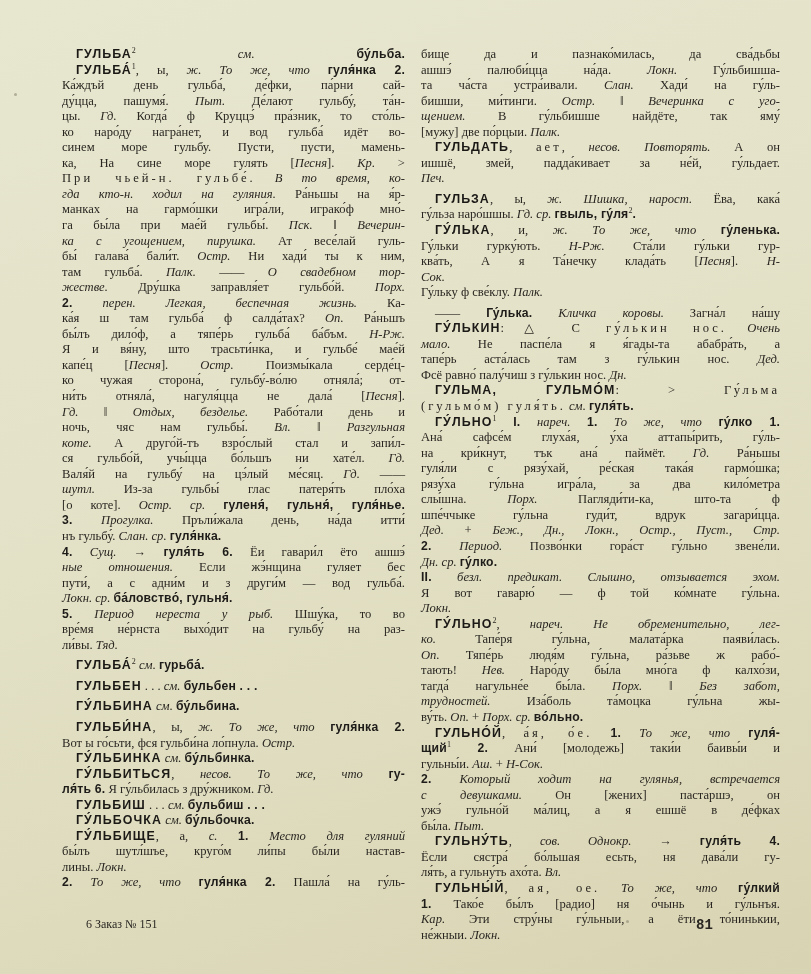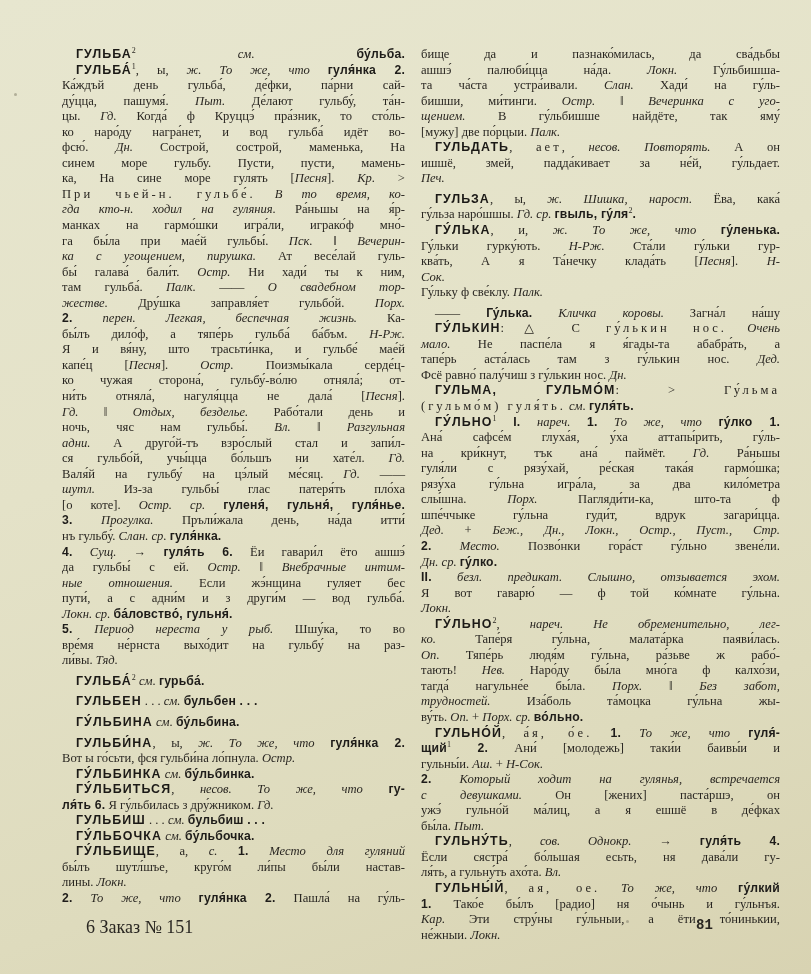--- a/index.html
+++ b/index.html
@@ -16,63 +16,62 @@
   .col.right { left:421px; width:359px; }
   .ln { white-space:nowrap; text-align:justify; text-align-last:justify; height:15.55px; overflow:visible; }
   .ln.last { text-align-last:left; }
   .ln.indent { padding-left:14px; }
   .ln.gap { margin-top:5px; }
   .b { font-family:"Liberation Sans","DejaVu Sans",sans-serif; font-weight:bold; font-size:12.2px; letter-spacing:0.2px; color:#1e1c19; }
   .hw { font-family:"Liberation Sans","DejaVu Sans",sans-serif; font-weight:bold; font-size:12.4px; letter-spacing:1.1px; color:#1b1916; }
   .i { font-style:italic; }
   .sp { letter-spacing:3px; }
   .sup { font-size:8px; vertical-align:super; line-height:0; }
-  .footer-left { position:absolute; left:86px; top:902px; font-size:18px; color:#2a2722; }
+  .footer-left { position:absolute; left:86px; top:902px; font-size:12px; color:#2a2722; }
   .footer-right { position:absolute; left:696px; top:902px; font-size:14px; font-weight:bold; color:#2a2722; font-family:Liberation Mono, monospace; }
   .speck { position:absolute; width:3px; height:3px; border-radius:50%; background:#8e8a74; opacity:0.6; }
 </style>
 </head>
 <body>
 
 <div class="page">
   <div class="col left">
       <div class="ln indent"><span class="hw">ГУЛЬБА</span><span class="sup">2</span><span> </span><span class="i">см.</span><span> </span><span class="b">бу́льба.</span></div>
       <div class="ln indent"><span class="hw">ГУЛЬБА́</span><span class="sup">1</span><span>, ы, </span><span class="i">ж. То же, что</span><span> </span><span class="b">гуля́нка 2.</span></div>
       <div class="ln "><span>Ка́ждъй день гульба́, де́фки, па́рни сай-</span></div>
       <div class="ln "><span>ду́цца, пашумя́. </span><span class="i">Пыт.</span><span> Де́лают гульбу́, та́н-</span></div>
       <div class="ln "><span>цы. </span><span class="i">Гд.</span><span> Когда́ ф Круццэ́ пра́зник, то сто́ль-</span></div>
       <div class="ln "><span>ко наро́ду награ́нет, и вод гульба́ идёт во-</span></div>
-      <div class="ln "><span>фсю́. </span><span class="i">Дн.</span><span> Сострой, сострой, маменька, На</span></div>
       <div class="ln "><span>синем море гульбу. Пусти, пусти, мамень-</span></div>
       <div class="ln "><span>ка, На сине море гулять [</span><span class="i">Песня</span><span>]. </span><span class="i">Кр.</span><span> &gt;</span></div>
       <div class="ln "><span class="sp">При чьей-н. гульбе́.</span><span> </span><span class="i">В то время, ко-</span></div>
       <div class="ln "><span class="i">гда кто-н. ходил на гуляния.</span><span> Ра́ньшы на я́р-</span></div>
       <div class="ln "><span>манках на гармо́шки игра́ли, играко́ф мно́-</span></div>
       <div class="ln "><span>га бы́ла при мае́й гульбы́. </span><span class="i">Пск.</span><span> ‖ </span><span class="i">Вечерин-</span></div>
       <div class="ln "><span class="i">ка с угощением, пирушка.</span><span> Ат весе́лай гуль-</span></div>
       <div class="ln "><span>бы́ галава́ бали́т. </span><span class="i">Остр.</span><span> Ни хади́ ты к ним,</span></div>
       <div class="ln "><span>там гульба́. </span><span class="i">Палк.</span><span> —— </span><span class="i">О свадебном тор-</span></div>
       <div class="ln "><span class="i">жестве.</span><span> Дру́шка заправля́ет гульбо́й. </span><span class="i">Порх.</span></div>
       <div class="ln "><span class="b">2.</span><span> </span><span class="i">перен. Легкая, беспечная жизнь.</span><span> Ка-</span></div>
+      <div class="ln "><span>ка́я ш там гульба́ ф салда́тах? </span><span class="i">Оп.</span><span> Ра́ньшъ</span></div>
       <div class="ln "><span>бы́лъ дило́ф, а тяпе́рь гульба́ ба́бъм. </span><span class="i">Н-Рж.</span></div>
       <div class="ln "><span>Я и вя́ну, што трасьти́нка, и гульбе́ мае́й</span></div>
       <div class="ln "><span>капе́ц [</span><span class="i">Песня</span><span>]. </span><span class="i">Остр.</span><span> Поизмы́кала серде́ц-</span></div>
       <div class="ln "><span>ко чужая сторона́, гульбу́-во́лю отняла́; от-</span></div>
       <div class="ln "><span>ни́ть отняла́, нагуля́цца не дала́ [</span><span class="i">Песня</span><span>].</span></div>
       <div class="ln "><span class="i">Гд.</span><span> ‖ </span><span class="i">Отдых, безделье.</span><span> Рабо́тали день и</span></div>
       <div class="ln "><span>ночь, чяс нам гульбы́. </span><span class="i">Вл.</span><span> ‖ </span><span class="i">Разгульная</span></div>
-      <div class="ln "><span class="i">адни.</span><span> А друго́й-тъ взро́слый стал и запи́л-</span></div>
+      <div class="ln "><span class="i">коте.</span><span> А друго́й-тъ взро́слый стал и запи́л-</span></div>
       <div class="ln "><span>ся гульбо́й, учы́цца бо́льшъ ни хате́л. </span><span class="i">Гд.</span></div>
       <div class="ln "><span>Валя́й на гульбу́ на цэ́лый ме́сяц. </span><span class="i">Гд.</span><span> ——</span></div>
       <div class="ln "><span class="i">шутл.</span><span> Из-за гульбы́ глас патеря́ть пло́ха</span></div>
       <div class="ln "><span>[о коте]. </span><span class="i">Остр. ср.</span><span> </span><span class="b">гуленя́, гульня́, гуля́нье.</span></div>
       <div class="ln "><span class="b">3.</span><span> </span><span class="i">Прогулка.</span><span> Пръли́жала день, на́да итти́</span></div>
       <div class="ln last"><span>нъ гульбу́. </span><span class="i">Слан. ср.</span><span> </span><span class="b">гуля́нка.</span></div>
       <div class="ln "><span class="b">4.</span><span> </span><span class="i">Сущ.</span><span> → </span><span class="b">гуля́ть 6.</span><span> Ёи гавари́л ёто ашшэ́</span></div>
-      <div class="ln "><span>да гульбы́ с ей. </span><span class="i">Остр.</span><span> ‖ </span><span class="i">Внебрачные интим-</span></div>
       <div class="ln "><span class="i">ные отношения.</span><span> Если жэ́нщина гуляет бес</span></div>
       <div class="ln "><span>пути́, а с адни́м и з други́м — вод гульба́.</span></div>
       <div class="ln last"><span class="i">Локн. ср.</span><span> </span><span class="b">ба́ловство́, гульня́.</span></div>
       <div class="ln "><span class="b">5.</span><span> </span><span class="i">Период нереста у рыб.</span><span> Шшу́ка, то во</span></div>
       <div class="ln "><span>вре́мя не́рнста выхо́дит на гульбу́ на раз-</span></div>
       <div class="ln last"><span>ли́вы. </span><span class="i">Тяд.</span></div>
       <div class="ln indent last gap"><span class="hw">ГУЛЬБА́</span><span class="sup">2</span><span> </span><span class="i">см.</span><span> </span><span class="b">гурьба́.</span></div>
       <div class="ln indent last gap"><span class="hw">ГУЛЬБЕН</span><span> . . . </span><span class="i">см.</span><span> </span><span class="b">бульбен . . .</span></div>
       <div class="ln indent last gap"><span class="hw">ГУ́ЛЬБИНА</span><span> </span><span class="i">см.</span><span> </span><span class="b">бу́льбина.</span></div>
       <div class="ln indent gap"><span class="hw">ГУЛЬБИ́НА</span><span>, ы, </span><span class="i">ж. То же, что</span><span> </span><span class="b">гуля́нка 2.</span></div>
@@ -112,21 +111,21 @@
       <div class="ln indent"><span class="hw">ГУЛЬМА,</span><span>   </span><span class="hw">ГУЛЬМО́М</span><span>:  &gt;  </span><span class="sp">Гу́льма</span></div>
       <div class="ln last"><span class="sp">(гульмо́м) гуля́ть.</span><span> </span><span class="i">см.</span><span> </span><span class="b">гуля́ть.</span></div>
       <div class="ln indent"><span class="hw">ГУ́ЛЬНО</span><span class="sup">1</span><span> </span><span class="b">I.</span><span> </span><span class="i">нареч.</span><span> </span><span class="b">1.</span><span> </span><span class="i">То же, что</span><span> </span><span class="b">гу́лко 1.</span></div>
       <div class="ln "><span>Ана́ сафсе́м глуха́я, у́ха аттапы́рить, гу́ль-</span></div>
       <div class="ln "><span>на кри́кнут, тък ана́ паймёт. </span><span class="i">Гд.</span><span> Ра́ньшы</span></div>
       <div class="ln "><span>гуля́ли с рязу́хай, ре́ская така́я гармо́шка;</span></div>
       <div class="ln "><span>рязу́ха гу́льна игра́ла, за два кило́метра</span></div>
       <div class="ln "><span>слы́шна. </span><span class="i">Порх.</span><span> Пагляди́ти-ка, што-та ф</span></div>
       <div class="ln "><span>шпе́ччыке гу́льна гуди́т, вдрук загари́цца.</span></div>
       <div class="ln "><span class="i">Дед.</span><span> + </span><span class="i">Беж., Дн., Локн., Остр., Пуст., Стр.</span></div>
-      <div class="ln "><span class="b">2.</span><span> </span><span class="i">Место.</span><span> Позво́нки гора́ст гу́льно звене́ли.</span></div>
+      <div class="ln "><span class="b">2.</span><span> </span><span class="i">Период.</span><span> Позво́нки гора́ст гу́льно звене́ли.</span></div>
       <div class="ln last"><span class="i">Дн. ср.</span><span> </span><span class="b">гу́лко.</span></div>
       <div class="ln "><span class="b">II.</span><span> </span><span class="i">безл. предикат. Слышно, отзывается эхом.</span></div>
       <div class="ln "><span>Я вот гаварю́ — ф той ко́мнате гу́льна.</span></div>
       <div class="ln last"><span class="i">Локн.</span></div>
       <div class="ln indent"><span class="hw">ГУ́ЛЬНО</span><span class="sup">2</span><span>, </span><span class="i">нареч. Не обременительно, лег-</span></div>
       <div class="ln "><span class="i">ко.</span><span> Тапе́ря гу́льна, малата́рка паяви́лась.</span></div>
       <div class="ln "><span class="i">Оп.</span><span> Тяпе́рь людя́м гу́льна, ра́зьве ж рабо́-</span></div>
       <div class="ln "><span>тають! </span><span class="i">Нев.</span><span> Наро́ду бы́ла мно́га ф калхо́зи,</span></div>
       <div class="ln "><span>тагда́ нагульне́е бы́ла. </span><span class="i">Порх.</span><span> ‖ </span><span class="i">Без забот,</span></div>
       <div class="ln "><span class="i">трудностей.</span><span> Иза́боль та́моцка гу́льна жы-</span></div>

